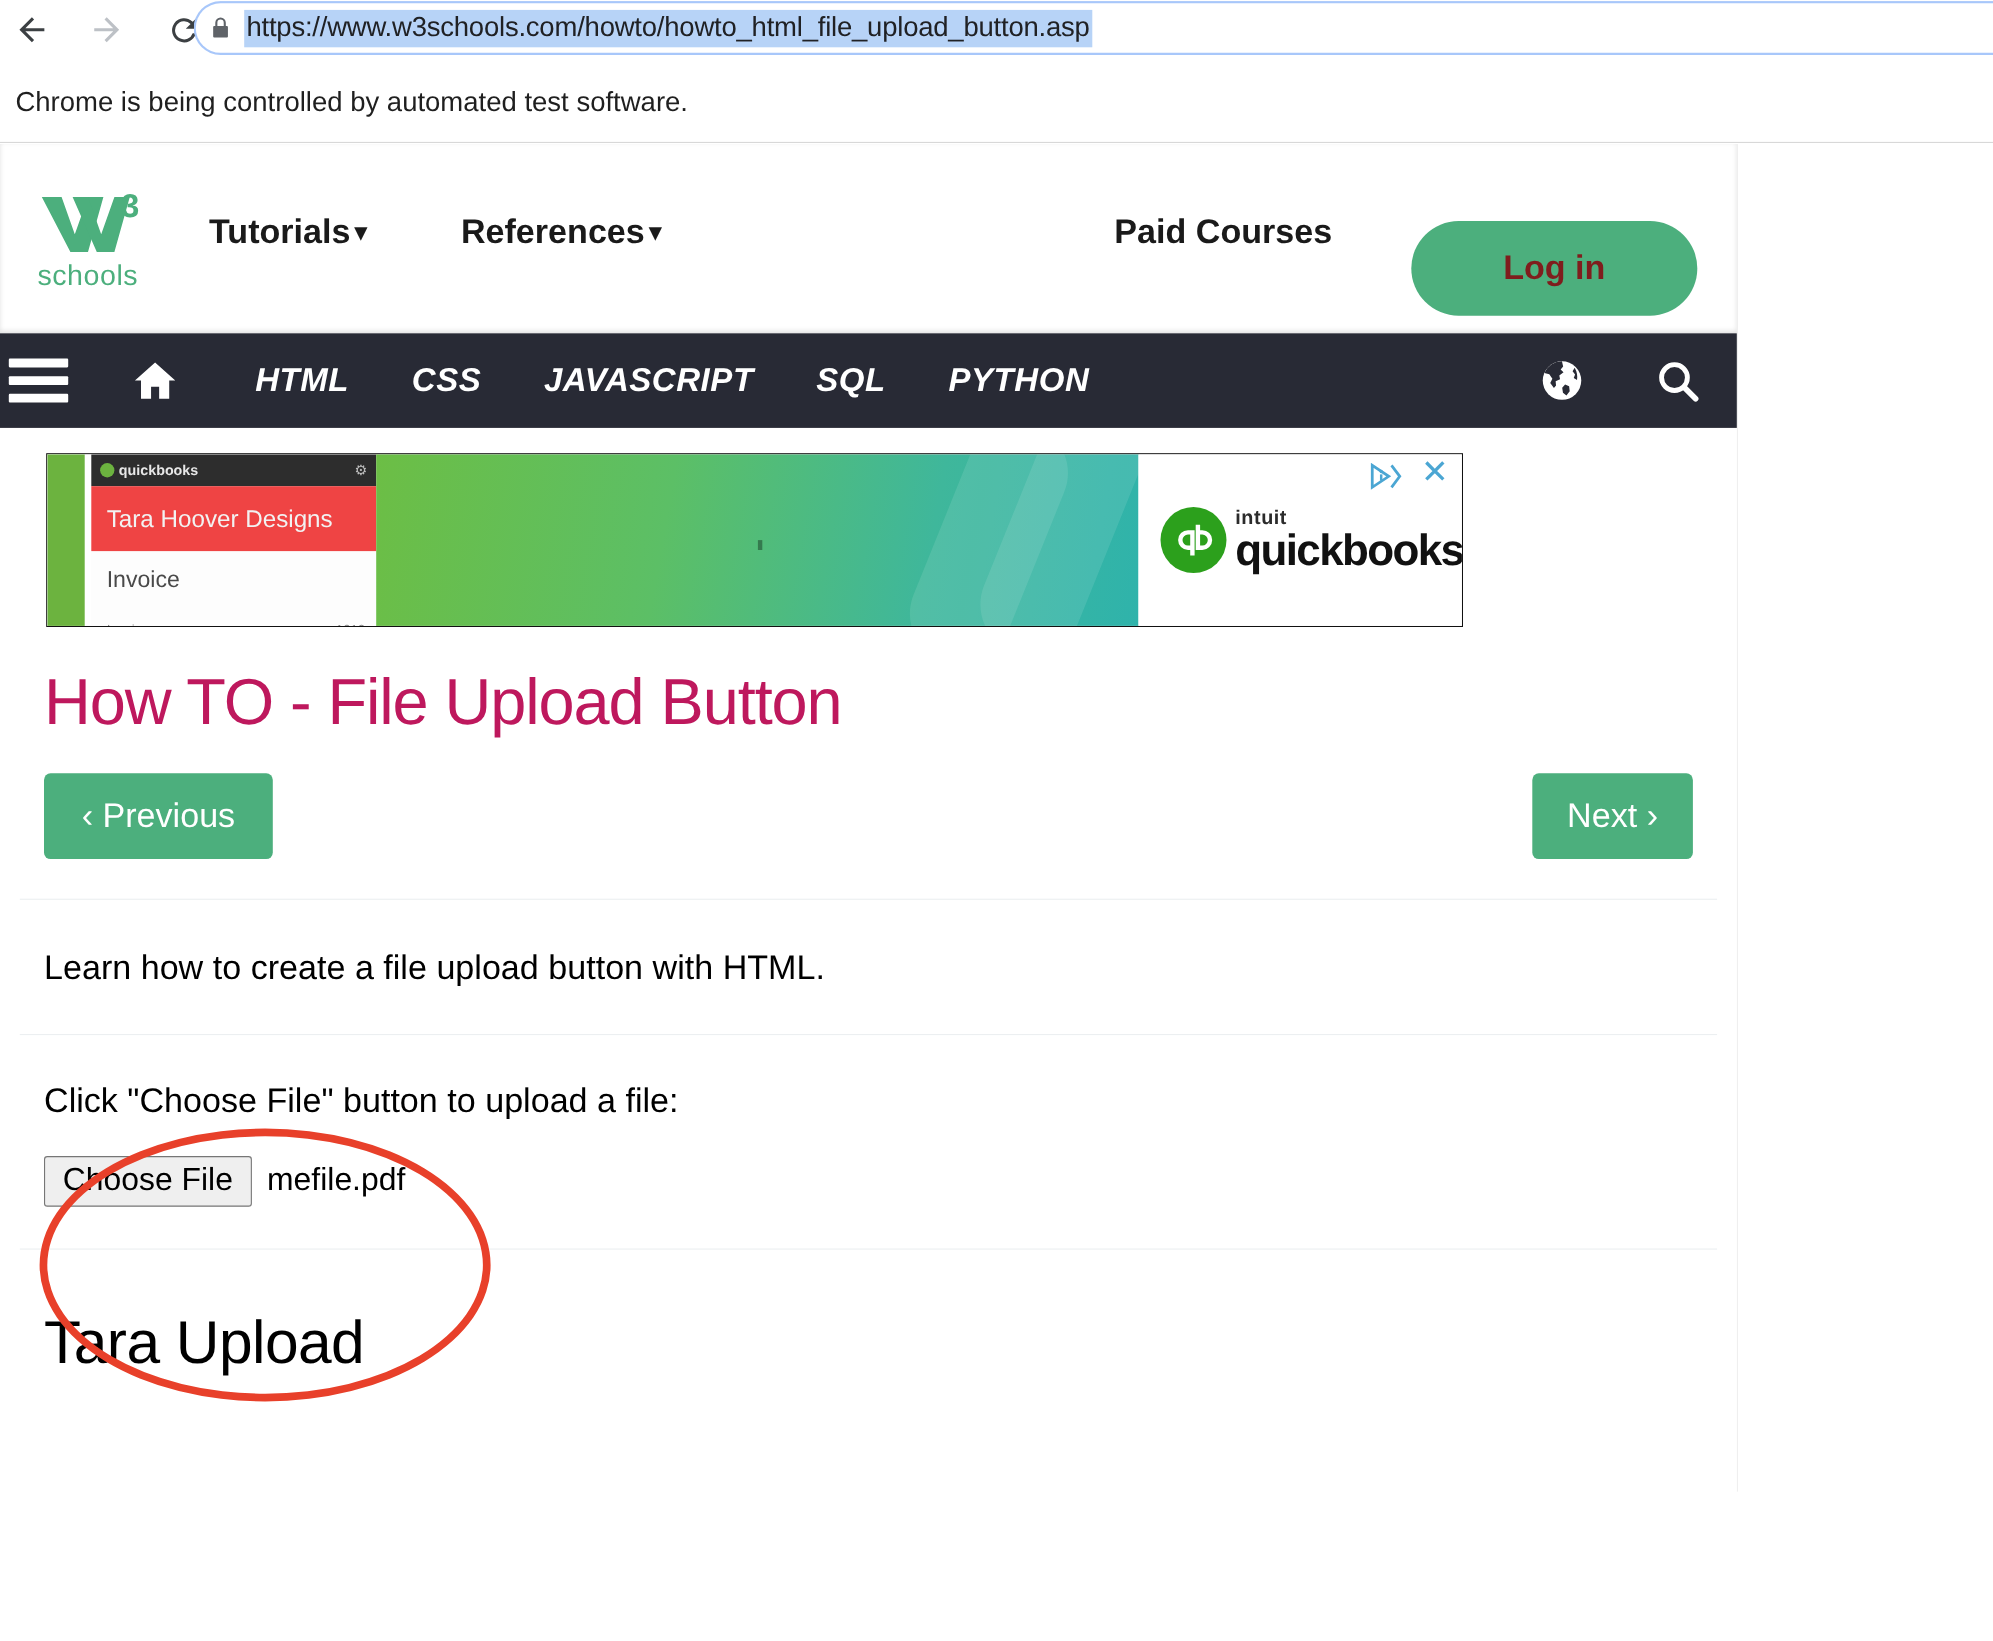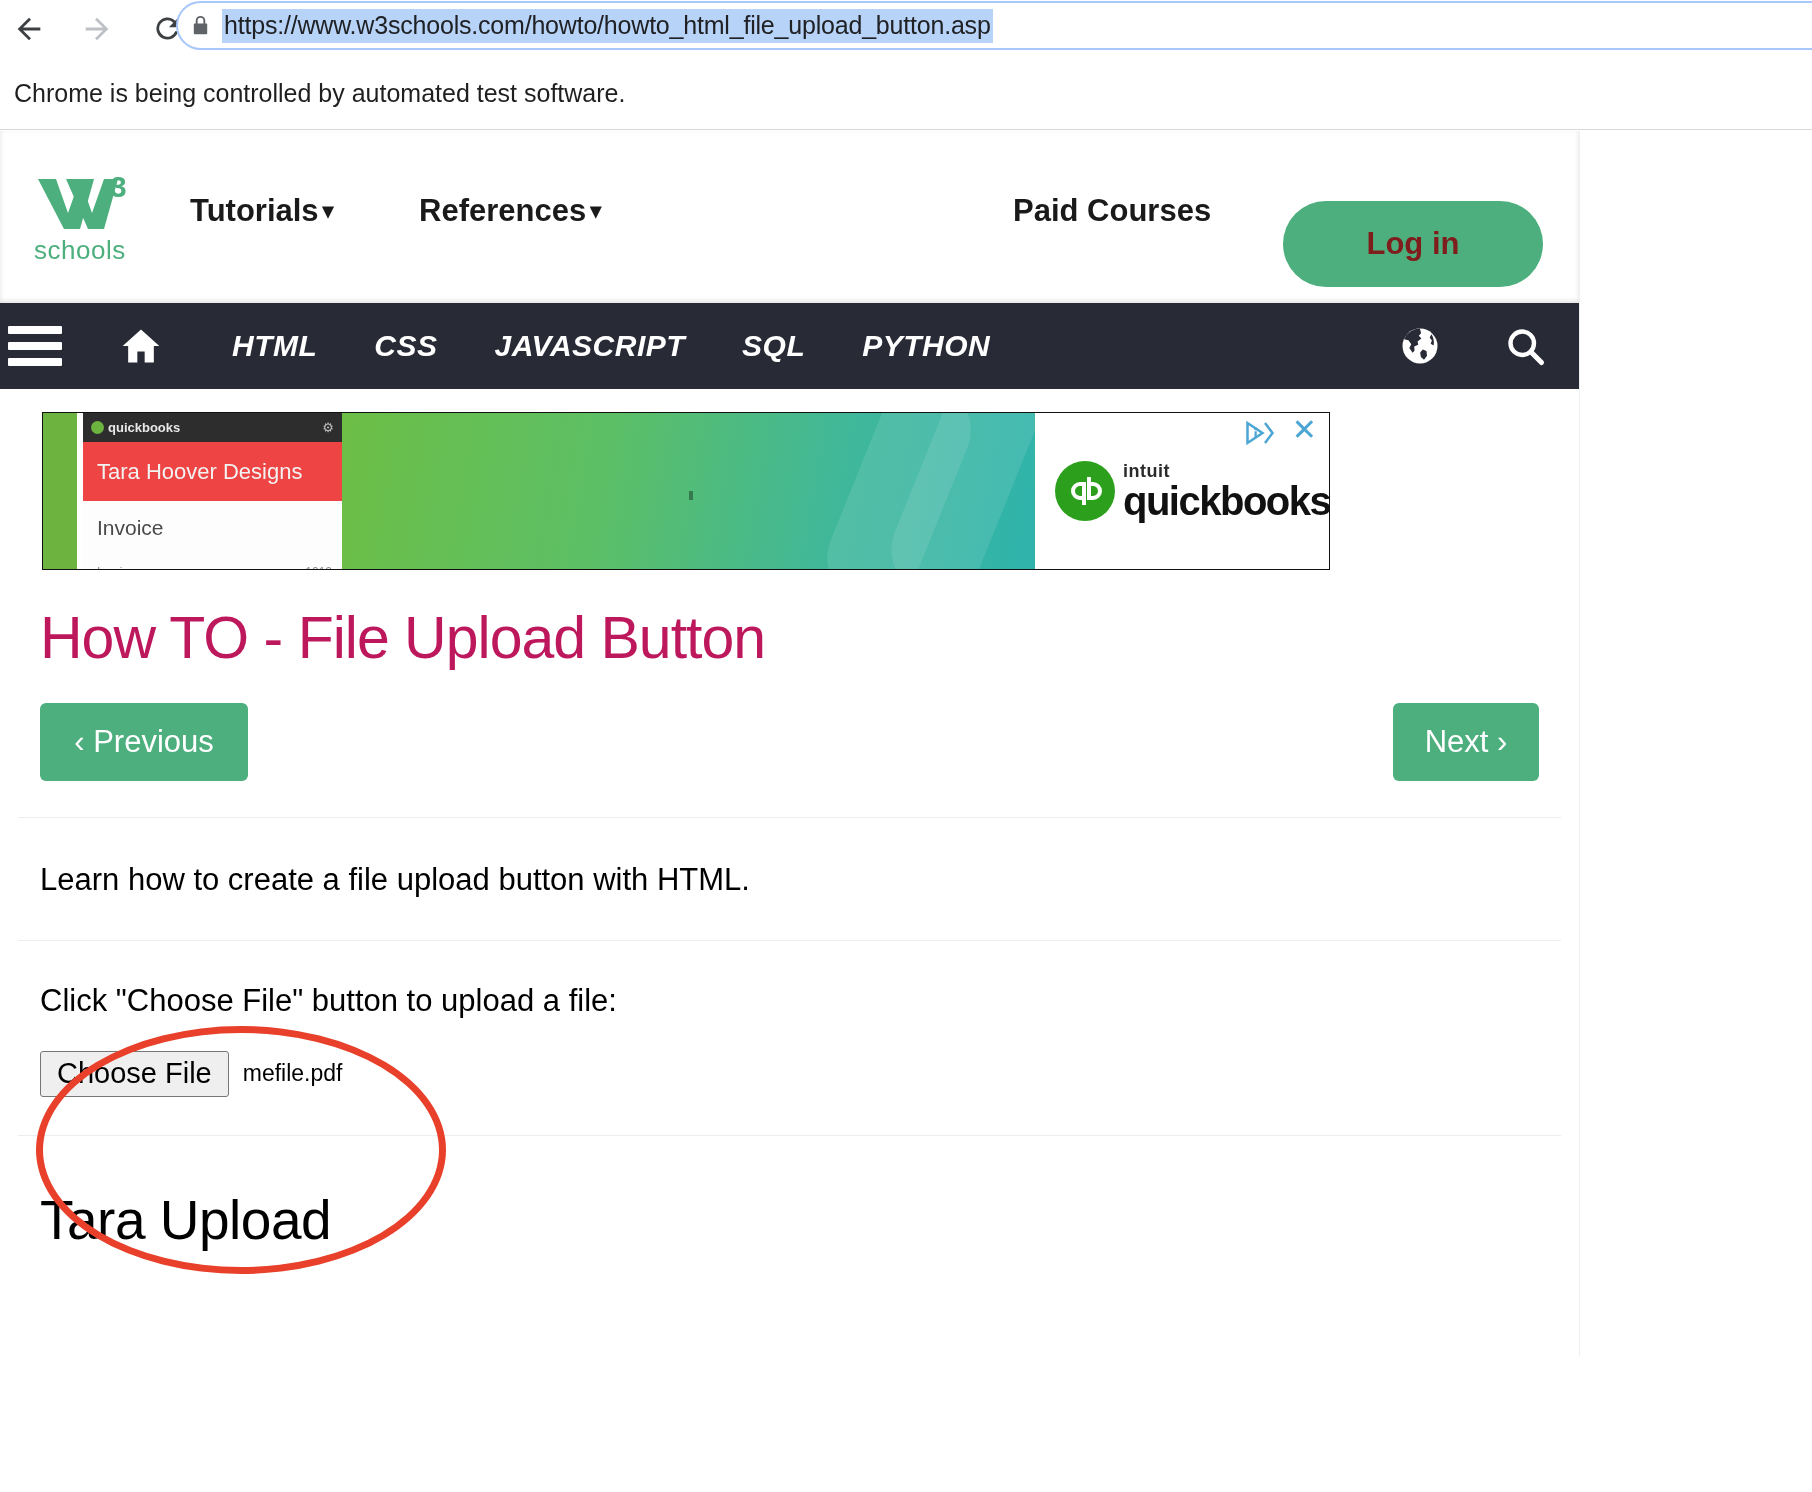--- a/index.html
+++ b/index.html
@@ -10,21 +10,21 @@
     overflow: hidden;
   }
 
   
   #browser-chrome {
     position: absolute; left: 0; top: 0; width: 1812px; height: 131px;
     background: #ffffff;
   }
   #toolbar-row {
     position: absolute; left: 0; top: 0; width: 1812px; height: 57px;
-    display: flex; align-items: center;
+    display: flex; align-items: flex-start;
   }
   .nav-btn {
     width: 54px; height: 54px; display: flex; align-items: center; justify-content: center;
     cursor: pointer; flex: none;
   }
   #back-btn { margin-left: 2px; }
   #fwd-btn { margin-left: 14px; }
   #reload-btn { margin-left: 16px; }
 
   #omnibox {
@@ -180,21 +180,21 @@
   #file-row { margin: 32px 0 0 40px; display: flex; align-items: center; height: 46px; }
   #file-input-wrap {
     display: inline-flex; align-items: center; height: 46px;
   }
   #choose-file-btn {
     height: 46px; min-width: 178px; padding: 0 16px;
     background: #efefef; border: 1px solid #767676; border-radius: 3px;
     font-size: 29px; color: #000; display: flex; align-items: center; justify-content: center;
     cursor: pointer; font-family: "Liberation Sans", sans-serif;
   }
-  #file-name { font-size: 23px; color: #000; margin-left: 14px; }
+  #file-name { font-size: 29px; color: #000; margin-left: 14px; }
 
   #section-heading {
     font-size: 55px; font-weight: normal; color: #000; margin: 52px 0 0 40px; letter-spacing: -0.5px;
   }
 
   
   #annotation-ellipse {
     position: absolute; left: 36px; top: 895px; width: 410px; height: 248px;
     border: 7px solid #e8402a; border-radius: 50%;
     pointer-events: none; z-index: 40;

